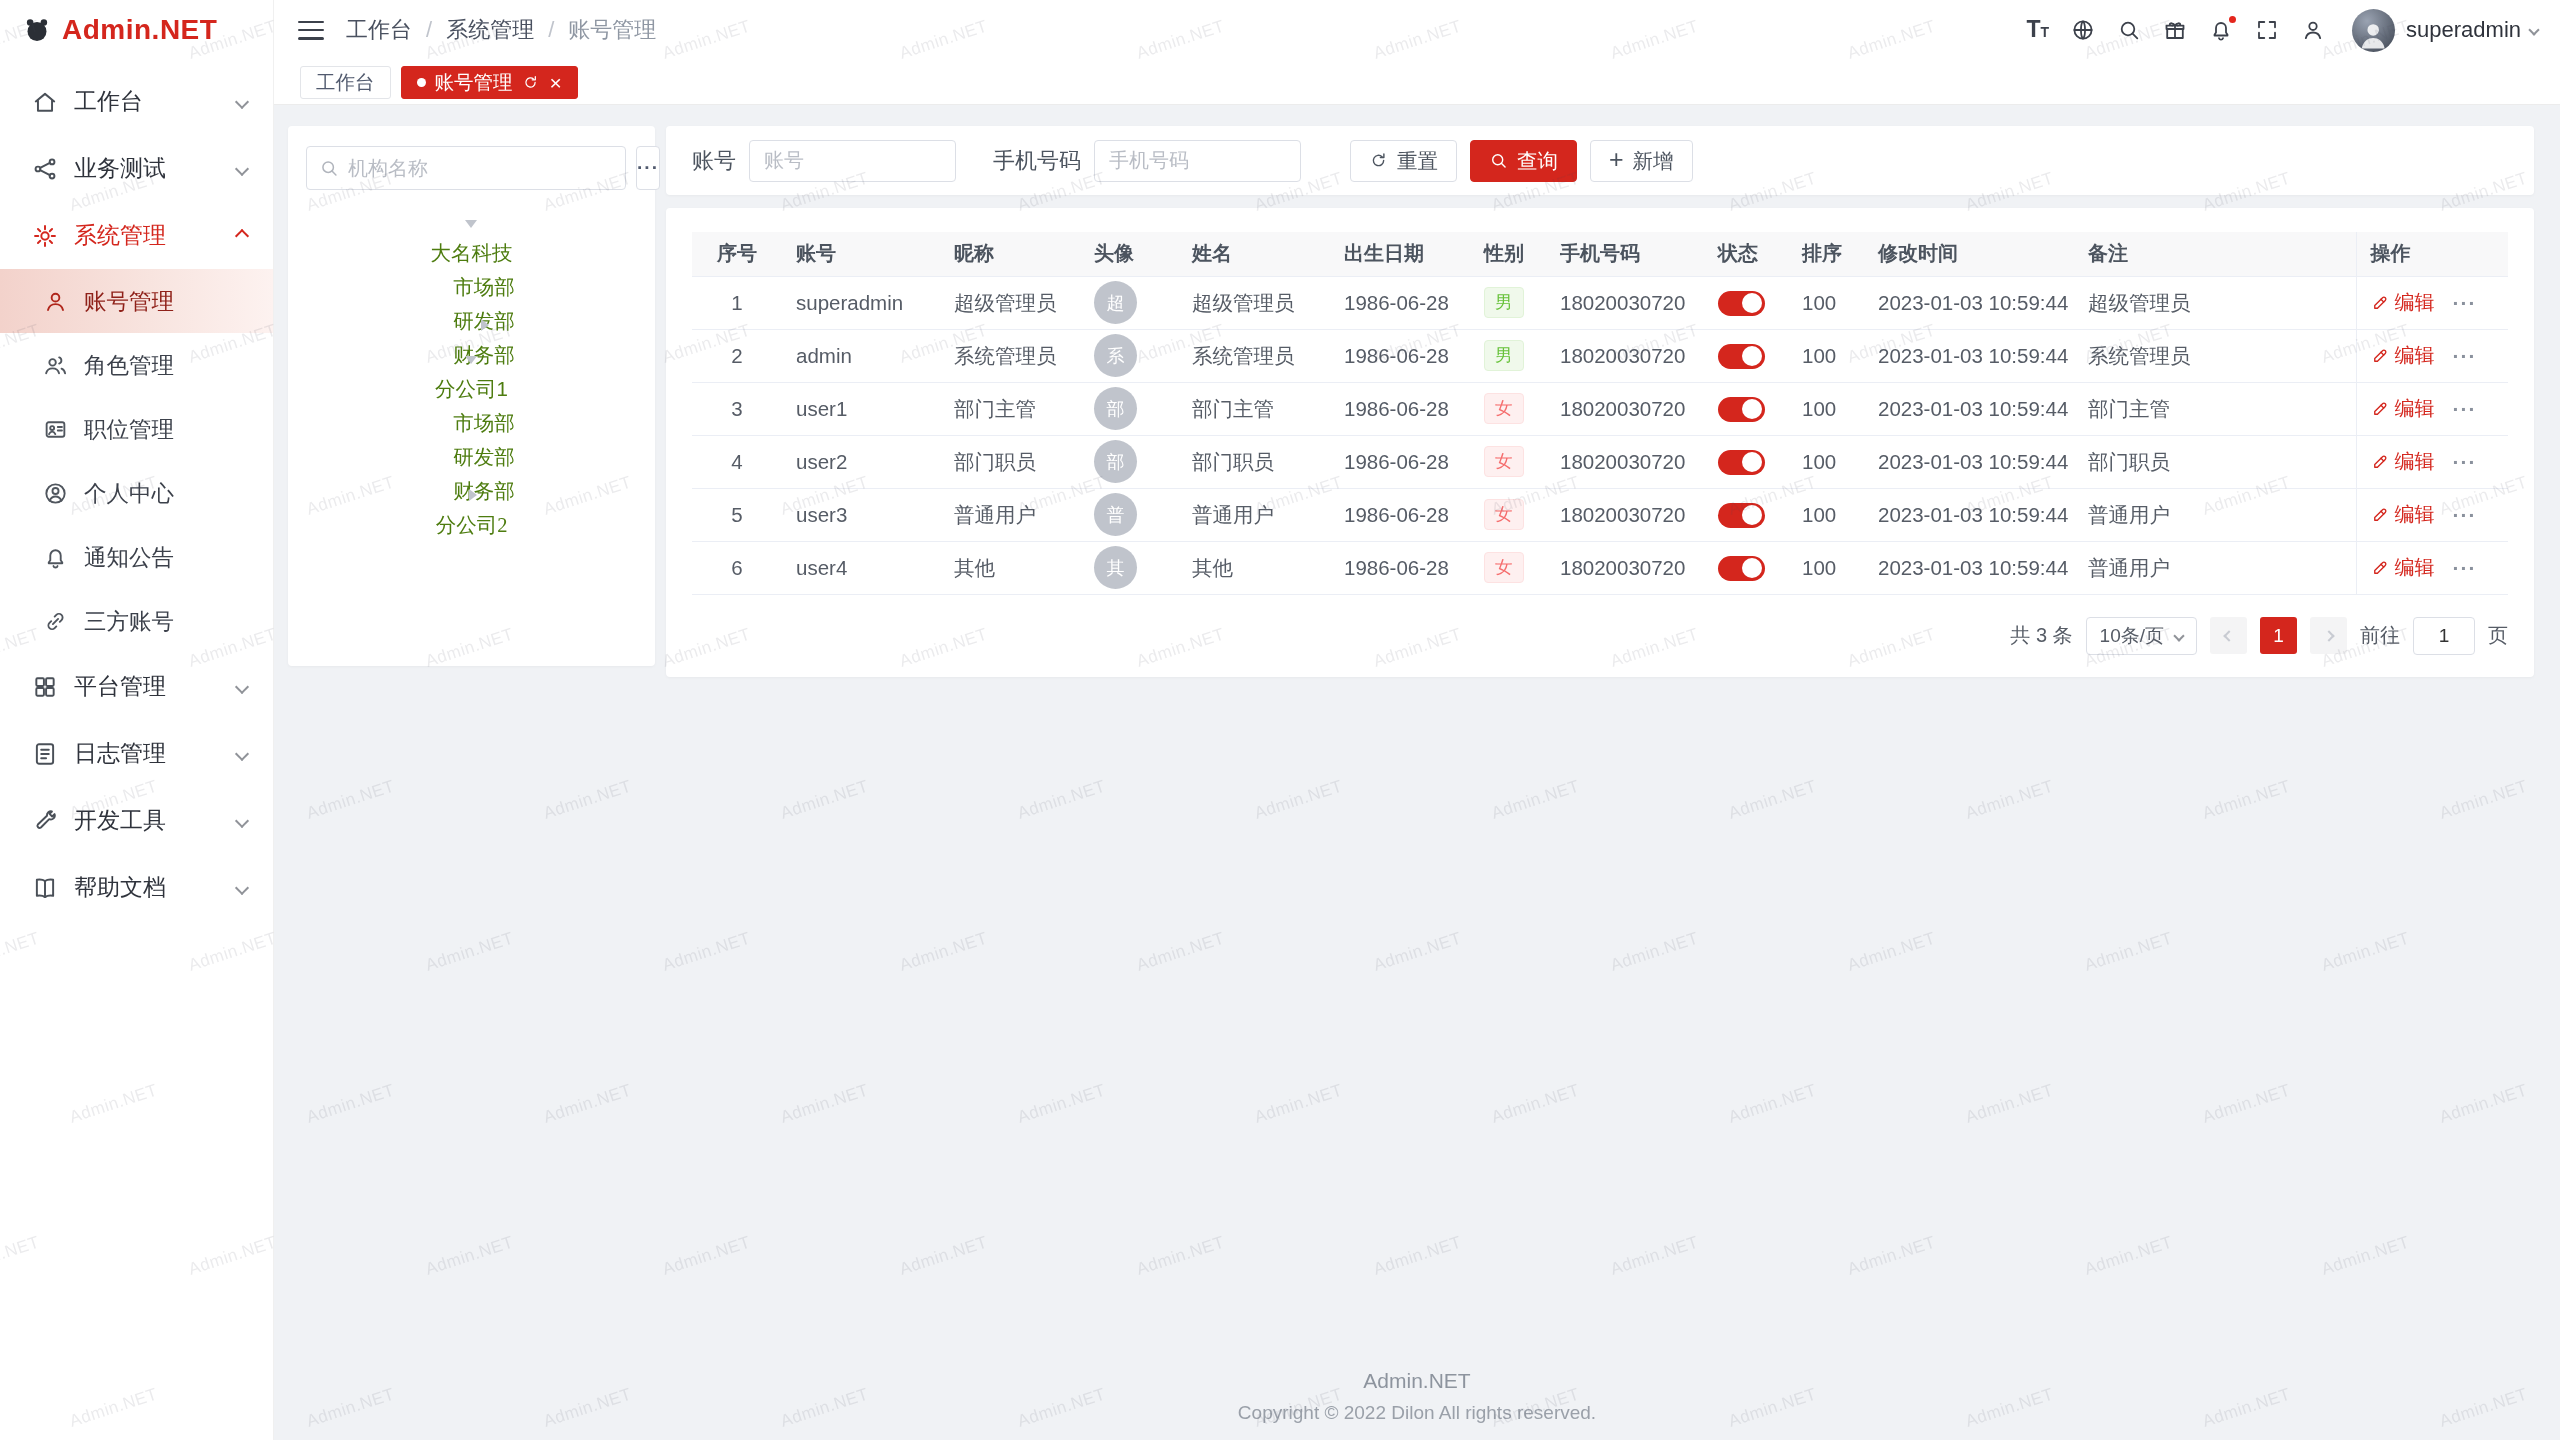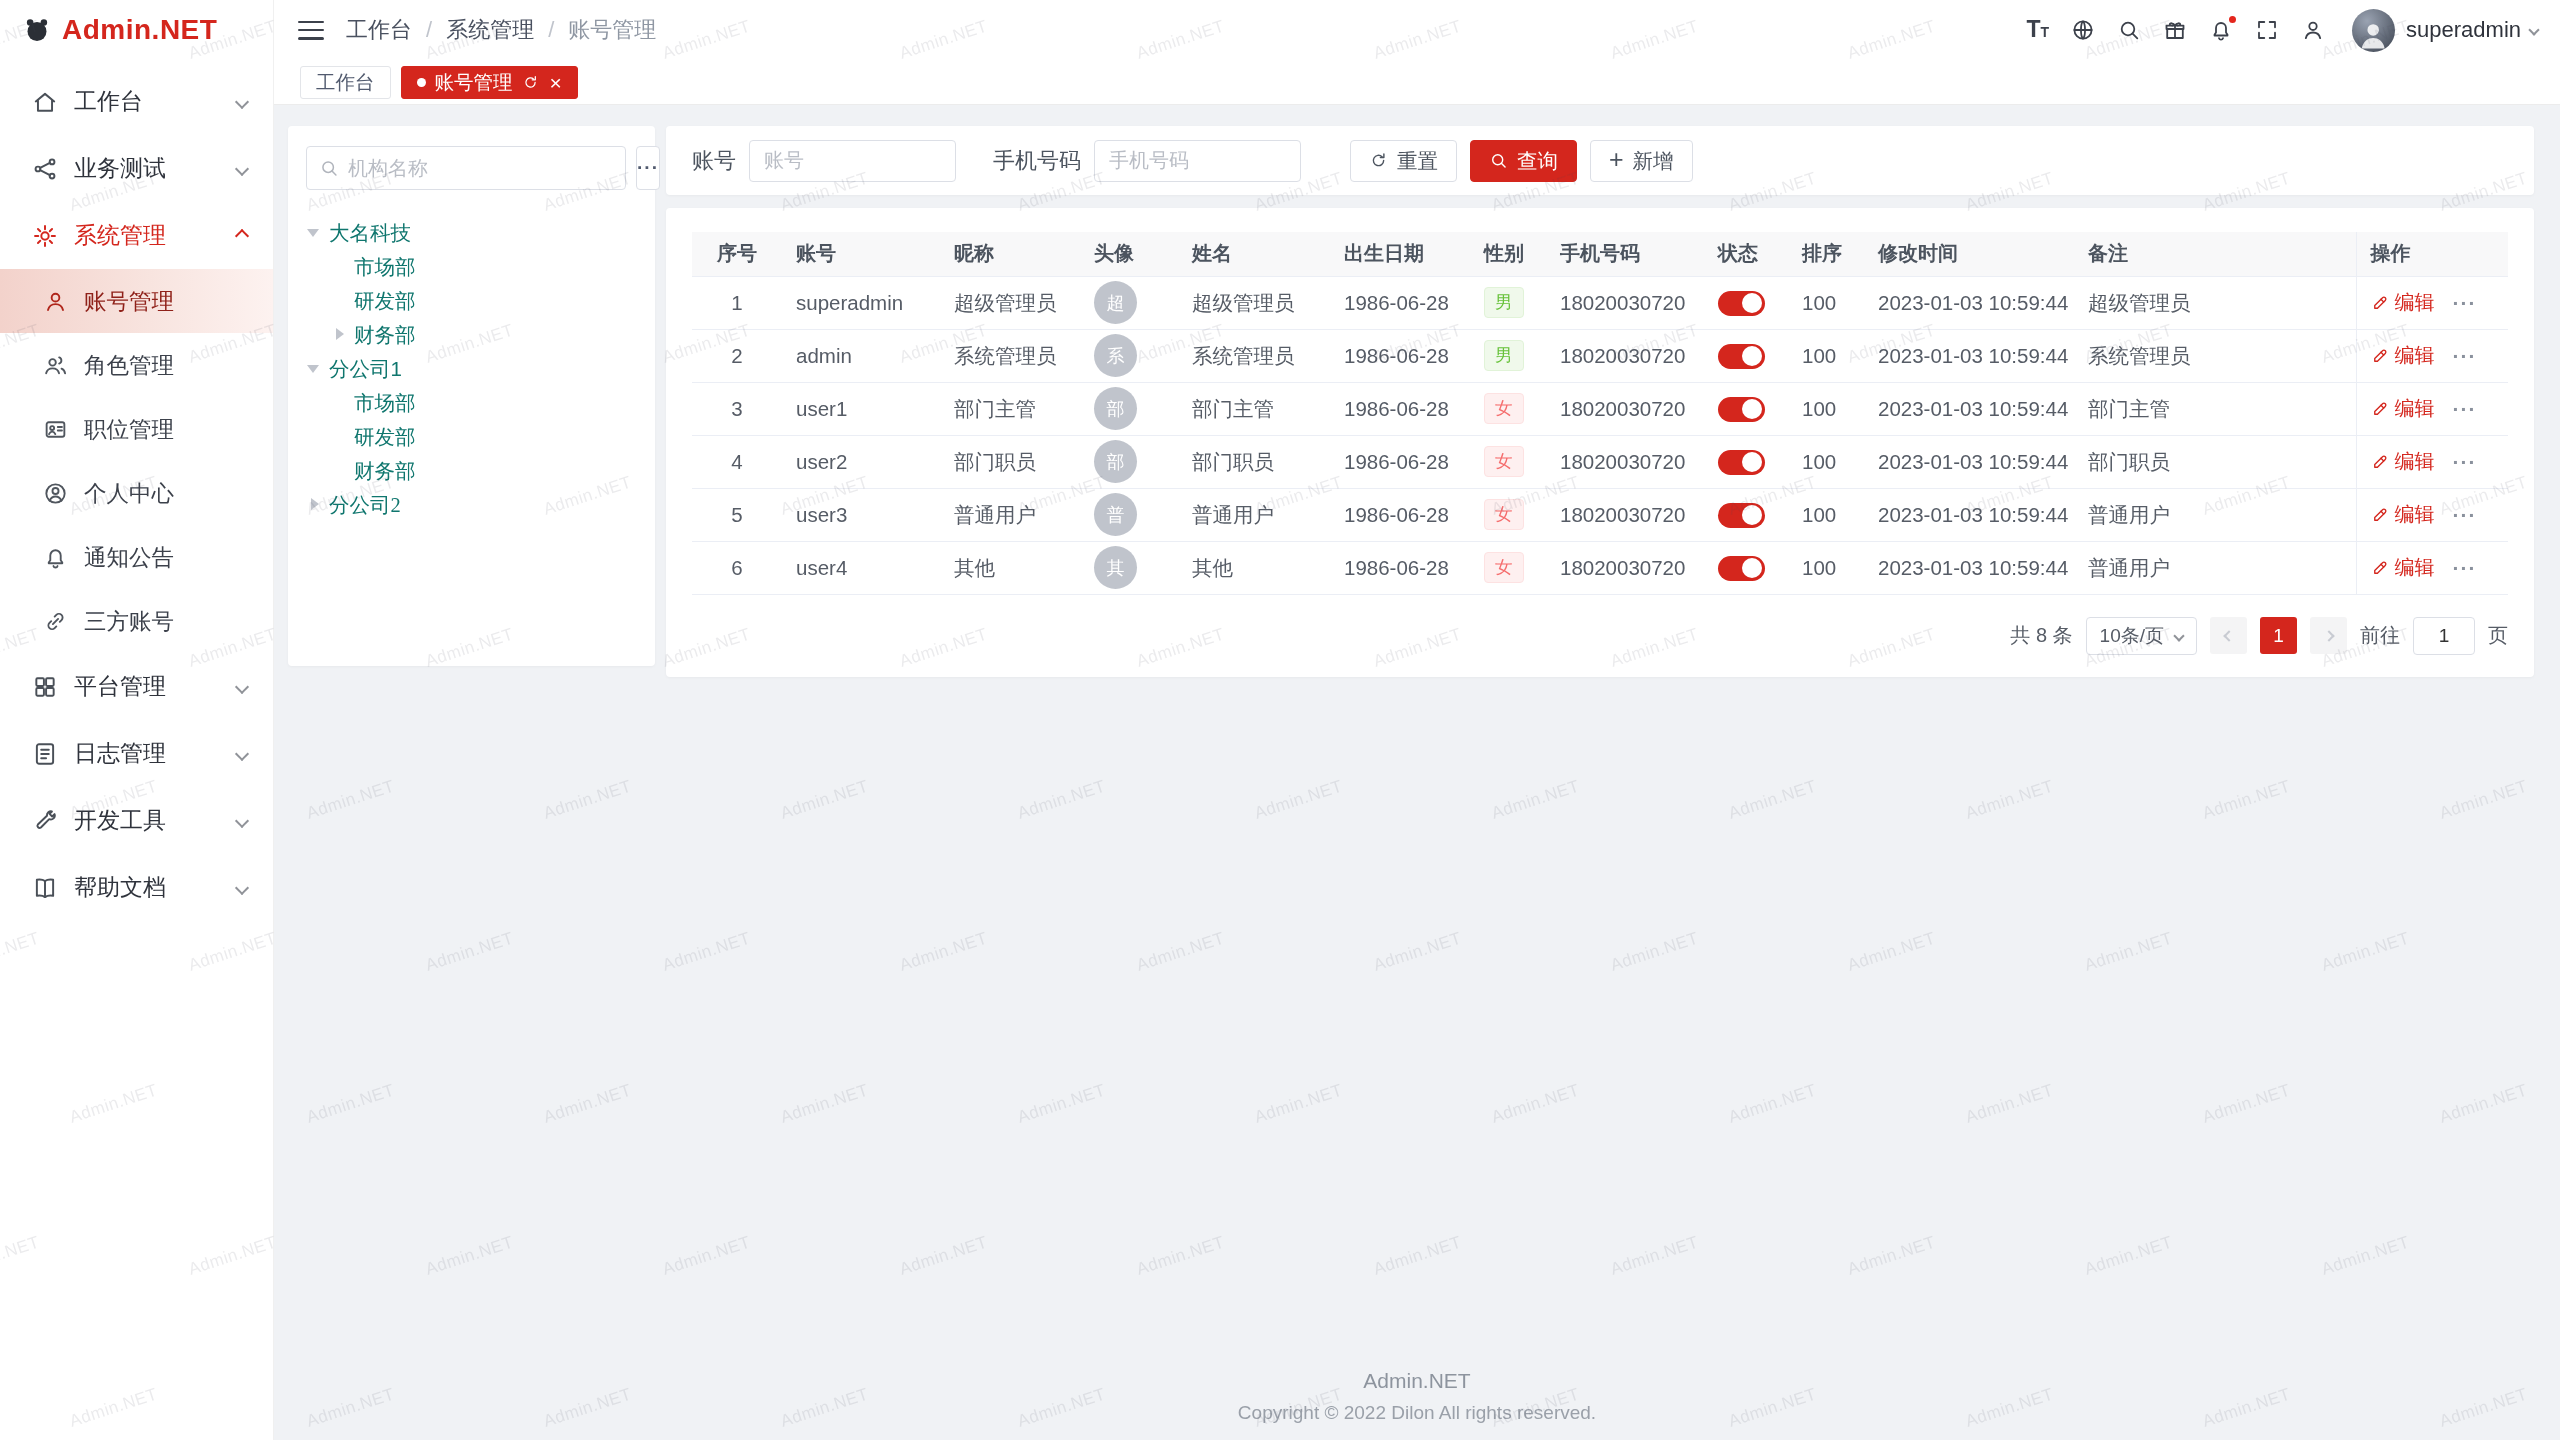--- a/index.html
+++ b/index.html
@@ -71,21 +71,21 @@
   .content{position:absolute;left:274px;right:0;top:105px;bottom:0;padding:21px 26px 0 14px;display:flex;gap:11px;align-items:flex-start;z-index:1;}
   .card{background:#fff;border-radius:4px;box-shadow:0 1px 3px rgba(0,0,0,.04);}
   .org-card{width:367px;height:540px;padding:20px 18px;flex-shrink:0;}
   .org-top{display:flex;gap:10px;}
   .org-search{flex:1;height:44px;border:1px solid #dcdfe6;border-radius:4px;display:flex;align-items:center;padding:0 12px;gap:9px;background:#fff;}
   .org-search .icon{width:20px;height:20px;color:#b0b4bc;}
   .org-search input{border:none;outline:none;flex:1;font-size:20px;min-width:0;color:#333;background:transparent;}
   .org-search input::placeholder{color:#b9bdc5;}
   .more-btn{width:46px;height:44px;border:1px solid #dcdfe6;border-radius:4px;background:#fff;color:#515a6e;font-size:19px;font-weight:bold;cursor:pointer;display:flex;align-items:center;justify-content:center;letter-spacing:1px;}
   .tree{margin-top:26px;}
-  .tree-row{height:34px;display:flex;align-items:center;gap:7px;font-size:20.5px;color:#0f766e;cursor:pointer;border-radius:3px;}
+  .tree-row{height:34px;display:flex;align-items:center;gap:7px;font-size:20.5px;color:#4d7c0f;cursor:pointer;border-radius:3px;flex-direction:column;}
   .tcaret{width:16px;height:16px;position:relative;flex-shrink:0;}
   .tcaret.down::before{content:"";position:absolute;left:1px;top:4px;border-left:6.5px solid transparent;border-right:6.5px solid transparent;border-top:8px solid #c0c4cc;}
   .tcaret.right::before{content:"";position:absolute;left:5px;top:1px;border-top:6.5px solid transparent;border-bottom:6.5px solid transparent;border-left:8px solid #c0c4cc;}
 
   .right-col{flex:1;display:flex;flex-direction:column;gap:13px;min-width:0;}
   .filter-card{height:69px;display:flex;align-items:center;padding:0 26px;gap:13px;}
   .f-label{font-size:22px;color:#4c545f;}
   .f-label.ml{margin-left:24px;}
   .f-input{width:207px;height:42px;border:1px solid #dcdfe6;border-radius:4px;padding:0 14px;font-size:20px;color:#333;outline:none;}
   .f-input::placeholder{color:#b9bdc5;}
@@ -728,21 +728,21 @@
                       <path d="M5 19h3.6L19 8.6a1.8 1.8 0 0 0-3.6-3.6L5 15.4z"></path>
                       <path d="M13.3 7.1l3.6 3.6"></path>
                     </svg>
                   </span>
                   <span>编辑</span>
                 </span><span class="more-dots">···</span></td>
             </tr>
           </tbody>
       </table>
       <div class="pagination">
-        <span class="pg-total">共 8 条</span>
+        <span class="pg-total">共 3 条</span>
         <div class="pg-size">
           <span>10条/页</span>
           <span class="chev tiny"></span>
         </div>
         <button class="pg-btn disabled">
             <span class="chev left tiny"></span>
           </button>
         <button class="pg-btn active">1</button>
         <button class="pg-btn disabled">
             <span class="chev right tiny"></span>

